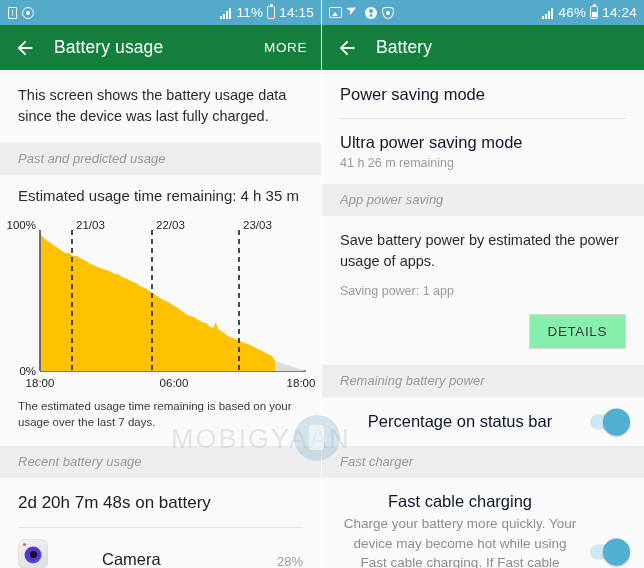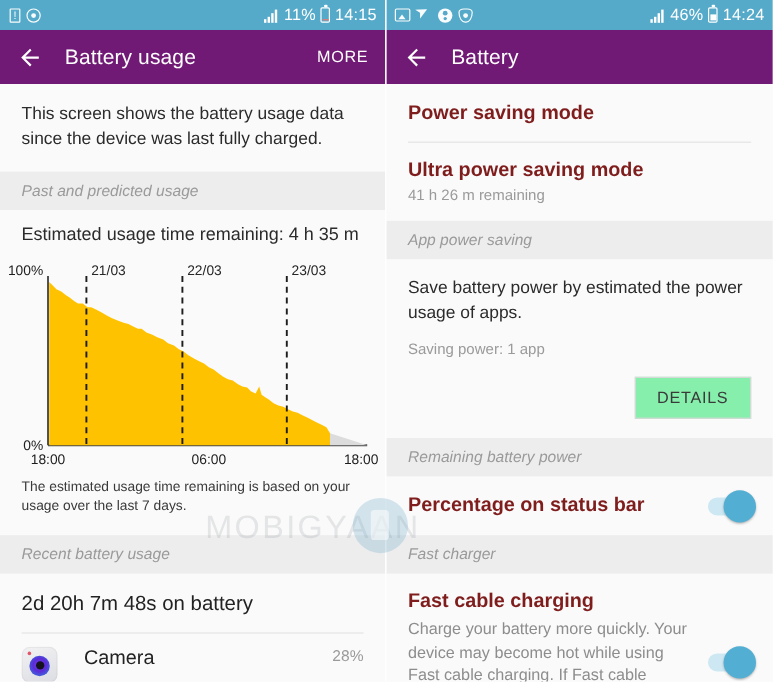--- a/index.html
+++ b/index.html
@@ -50,74 +50,74 @@
   .ico-signal i:nth-child(4){ left:9px; height:11px; }
   .ico-batt {
     width:8px; height:13px; border:1.5px solid #fff; border-radius:1.5px; position:relative; margin:0 1px;
   }
   .ico-batt::before{ content:""; position:absolute; left:2px; top:-3px; width:3px; height:2px; background:#fff; border-radius:1px; }
   .ico-batt .fill { position:absolute; left:0.6px; right:0.6px; bottom:0.6px; background:#fff; }
   .ico-batt.low .fill { background:#f3766a; }
 
   
   .appbar {
-    height:45px; background:#701a75; color:#fff; display:flex; align-items:center;
+    height:45px; background:#15803d; color:#fff; display:flex; align-items:center;
     padding:0 14px;
   }
   .back-arrow {
     width:22px; height:22px; position:relative; cursor:pointer; flex:0 0 auto;
   }
   .back-arrow svg { display:block; }
   .appbar-title { font-size:17.5px; margin-left:18px; font-weight:400; letter-spacing:0.1px; }
   .appbar-action { margin-left:auto; font-size:13.5px; letter-spacing:0.6px; cursor:pointer; }
   .desc {
     padding:15px 18px 16px 18px; font-size:14.5px; color:#2b2b2b; line-height:1.45;
   }
   .section-head {
     background:#ededed; color:#9a9a9a; font-size:13px; padding:8px 18px 9px 18px;font-style:italic;
   }
   .divider { height:1px; background:#e4e4e4; margin:0 18px; }
   .row {
     padding:13px 18px 13px 18px; position:relative;
   }
-  .row-title { font-size:16.5px; color:#7f1d1d; font-weight:700; }
+  .row-title { font-size:16.5px; color:#0f172a; font-weight:400; }
   .row-sub { font-size:12.5px; color:#9a9a9a; margin-top:4px; }
   .row-body { font-size:14.5px; color:#2b2b2b; line-height:1.45; }
 
   
   .toggle {
     position:absolute; right:16px; top:50%; transform:translateY(-50%);
     width:38px; height:15px; border-radius:8px; background:#cde8f3; cursor:pointer;
   }
   .toggle .knob {
     position:absolute; right:-2px; top:-6px; width:27px; height:27px; border-radius:50%;
     background:#52aed3; box-shadow:0 1px 2px rgba(0,0,0,0.28);
   }
-  .row.with-toggle { padding-right:64px; }
+  .row.with-toggle { padding-right:64px;text-align:center; }
 
   
   .btn-wrap { display:flex; justify-content:flex-end; padding:6px 18px 16px 18px; }
   .btn-outline {
     border:1px solid #d8d8d8; background:#86efac; color:#3a3a3a;
     font-size:13.5px; letter-spacing:0.6px; padding:9px 18px; cursor:pointer;
     font-family:"Liberation Sans", sans-serif;
   }
 
   
   .chart-row { padding:12px 0 4px 0; }
   .chart-title { font-size:15px; color:#2b2b2b; padding:0 18px 6px 18px; }
   .chart-wrap { position:relative; width:322px; height:180px; }
   .chart-wrap svg { display:block; }
   .chart-note {
     font-size:11.5px; color:#3a3a3a; line-height:1.4; padding:8px 14px 12px 18px;
   }
 
   
   .usage-big { font-size:17px; color:#222; padding:15px 18px 14px 18px; }
-  .app-row { display:flex; align-items:flex-start; padding:11px 18px 0 18px; position:relative; }
+  .app-row { display:flex; align-items:flex-end; padding:11px 18px 0 18px; position:relative;gap:32px; }
   .app-icon {
     width:30px; height:30px; border-radius:7px; flex:0 0 auto; position:relative;
     background:linear-gradient(160deg,#f2f2f4 0%,#dcdde2 100%);
     box-shadow:inset 0 0 0 1px rgba(0,0,0,0.04);
   }
   .app-icon .lens {
     position:absolute; left:50%; top:52%; transform:translate(-50%,-50%);
     width:17px; height:17px; border-radius:50%;
     background:radial-gradient(circle at 50% 45%, #7b3ff2 0%, #5b2bd6 42%, #2b8ce0 100%);
   }

